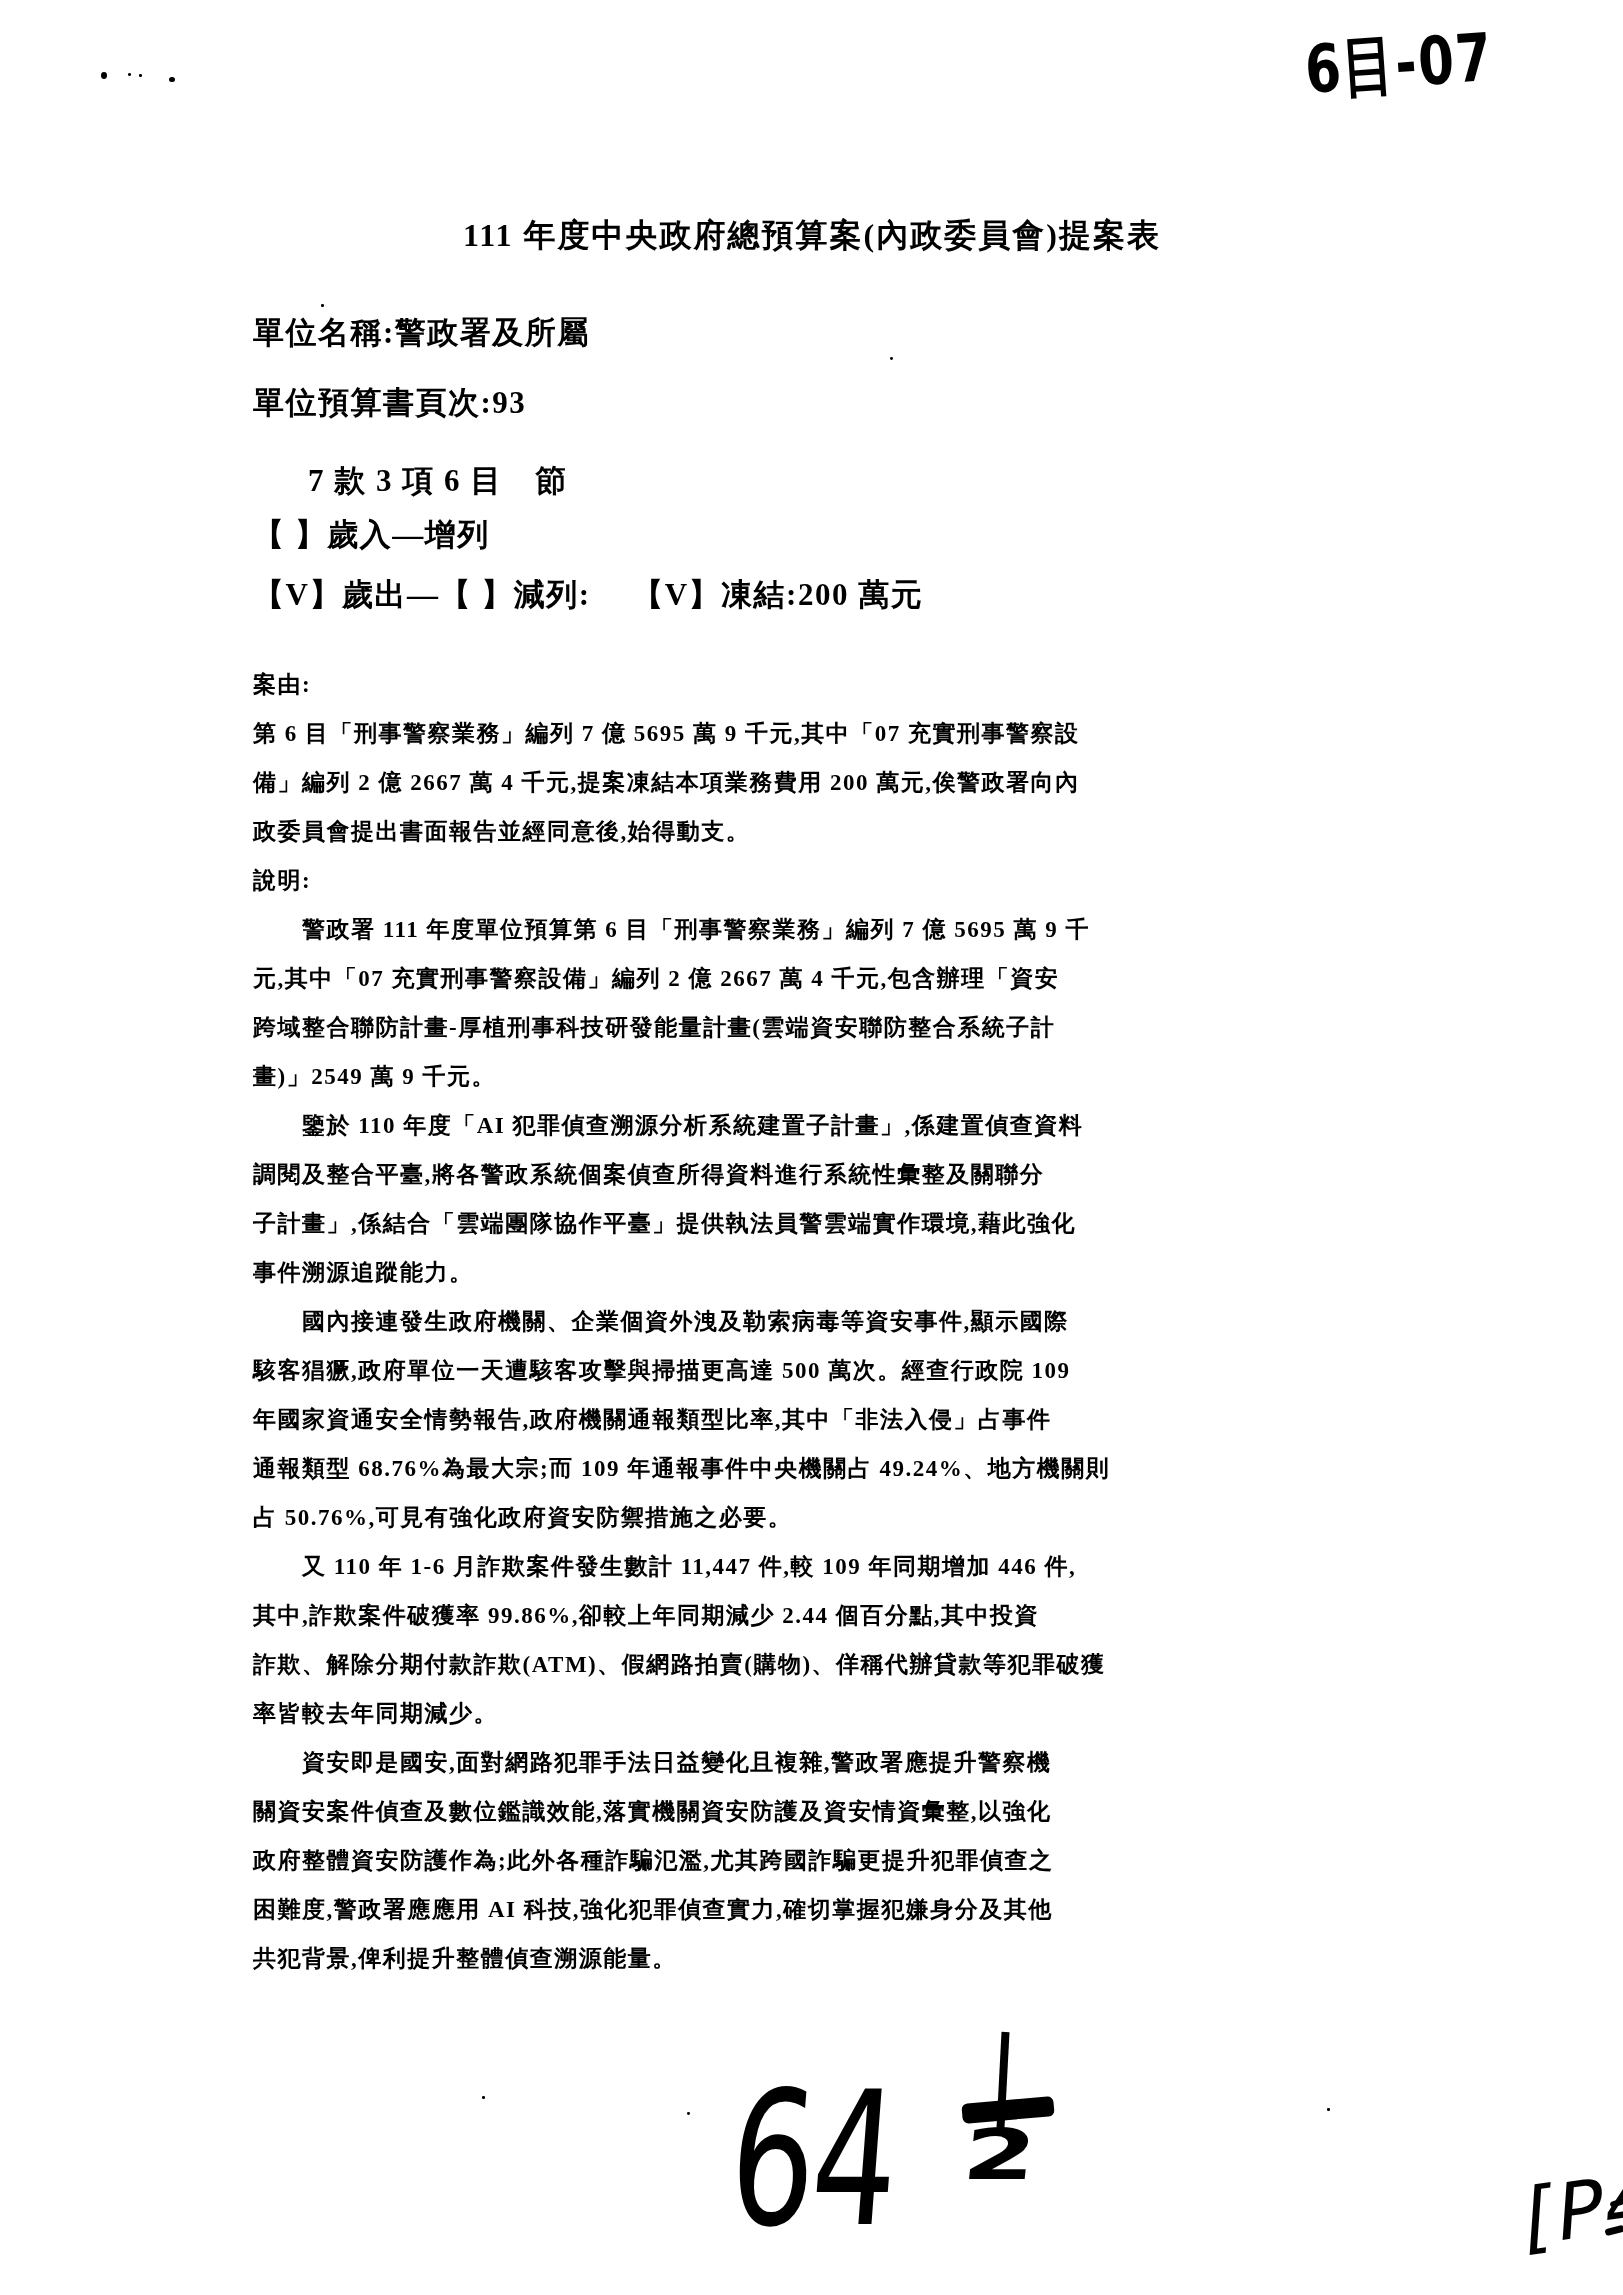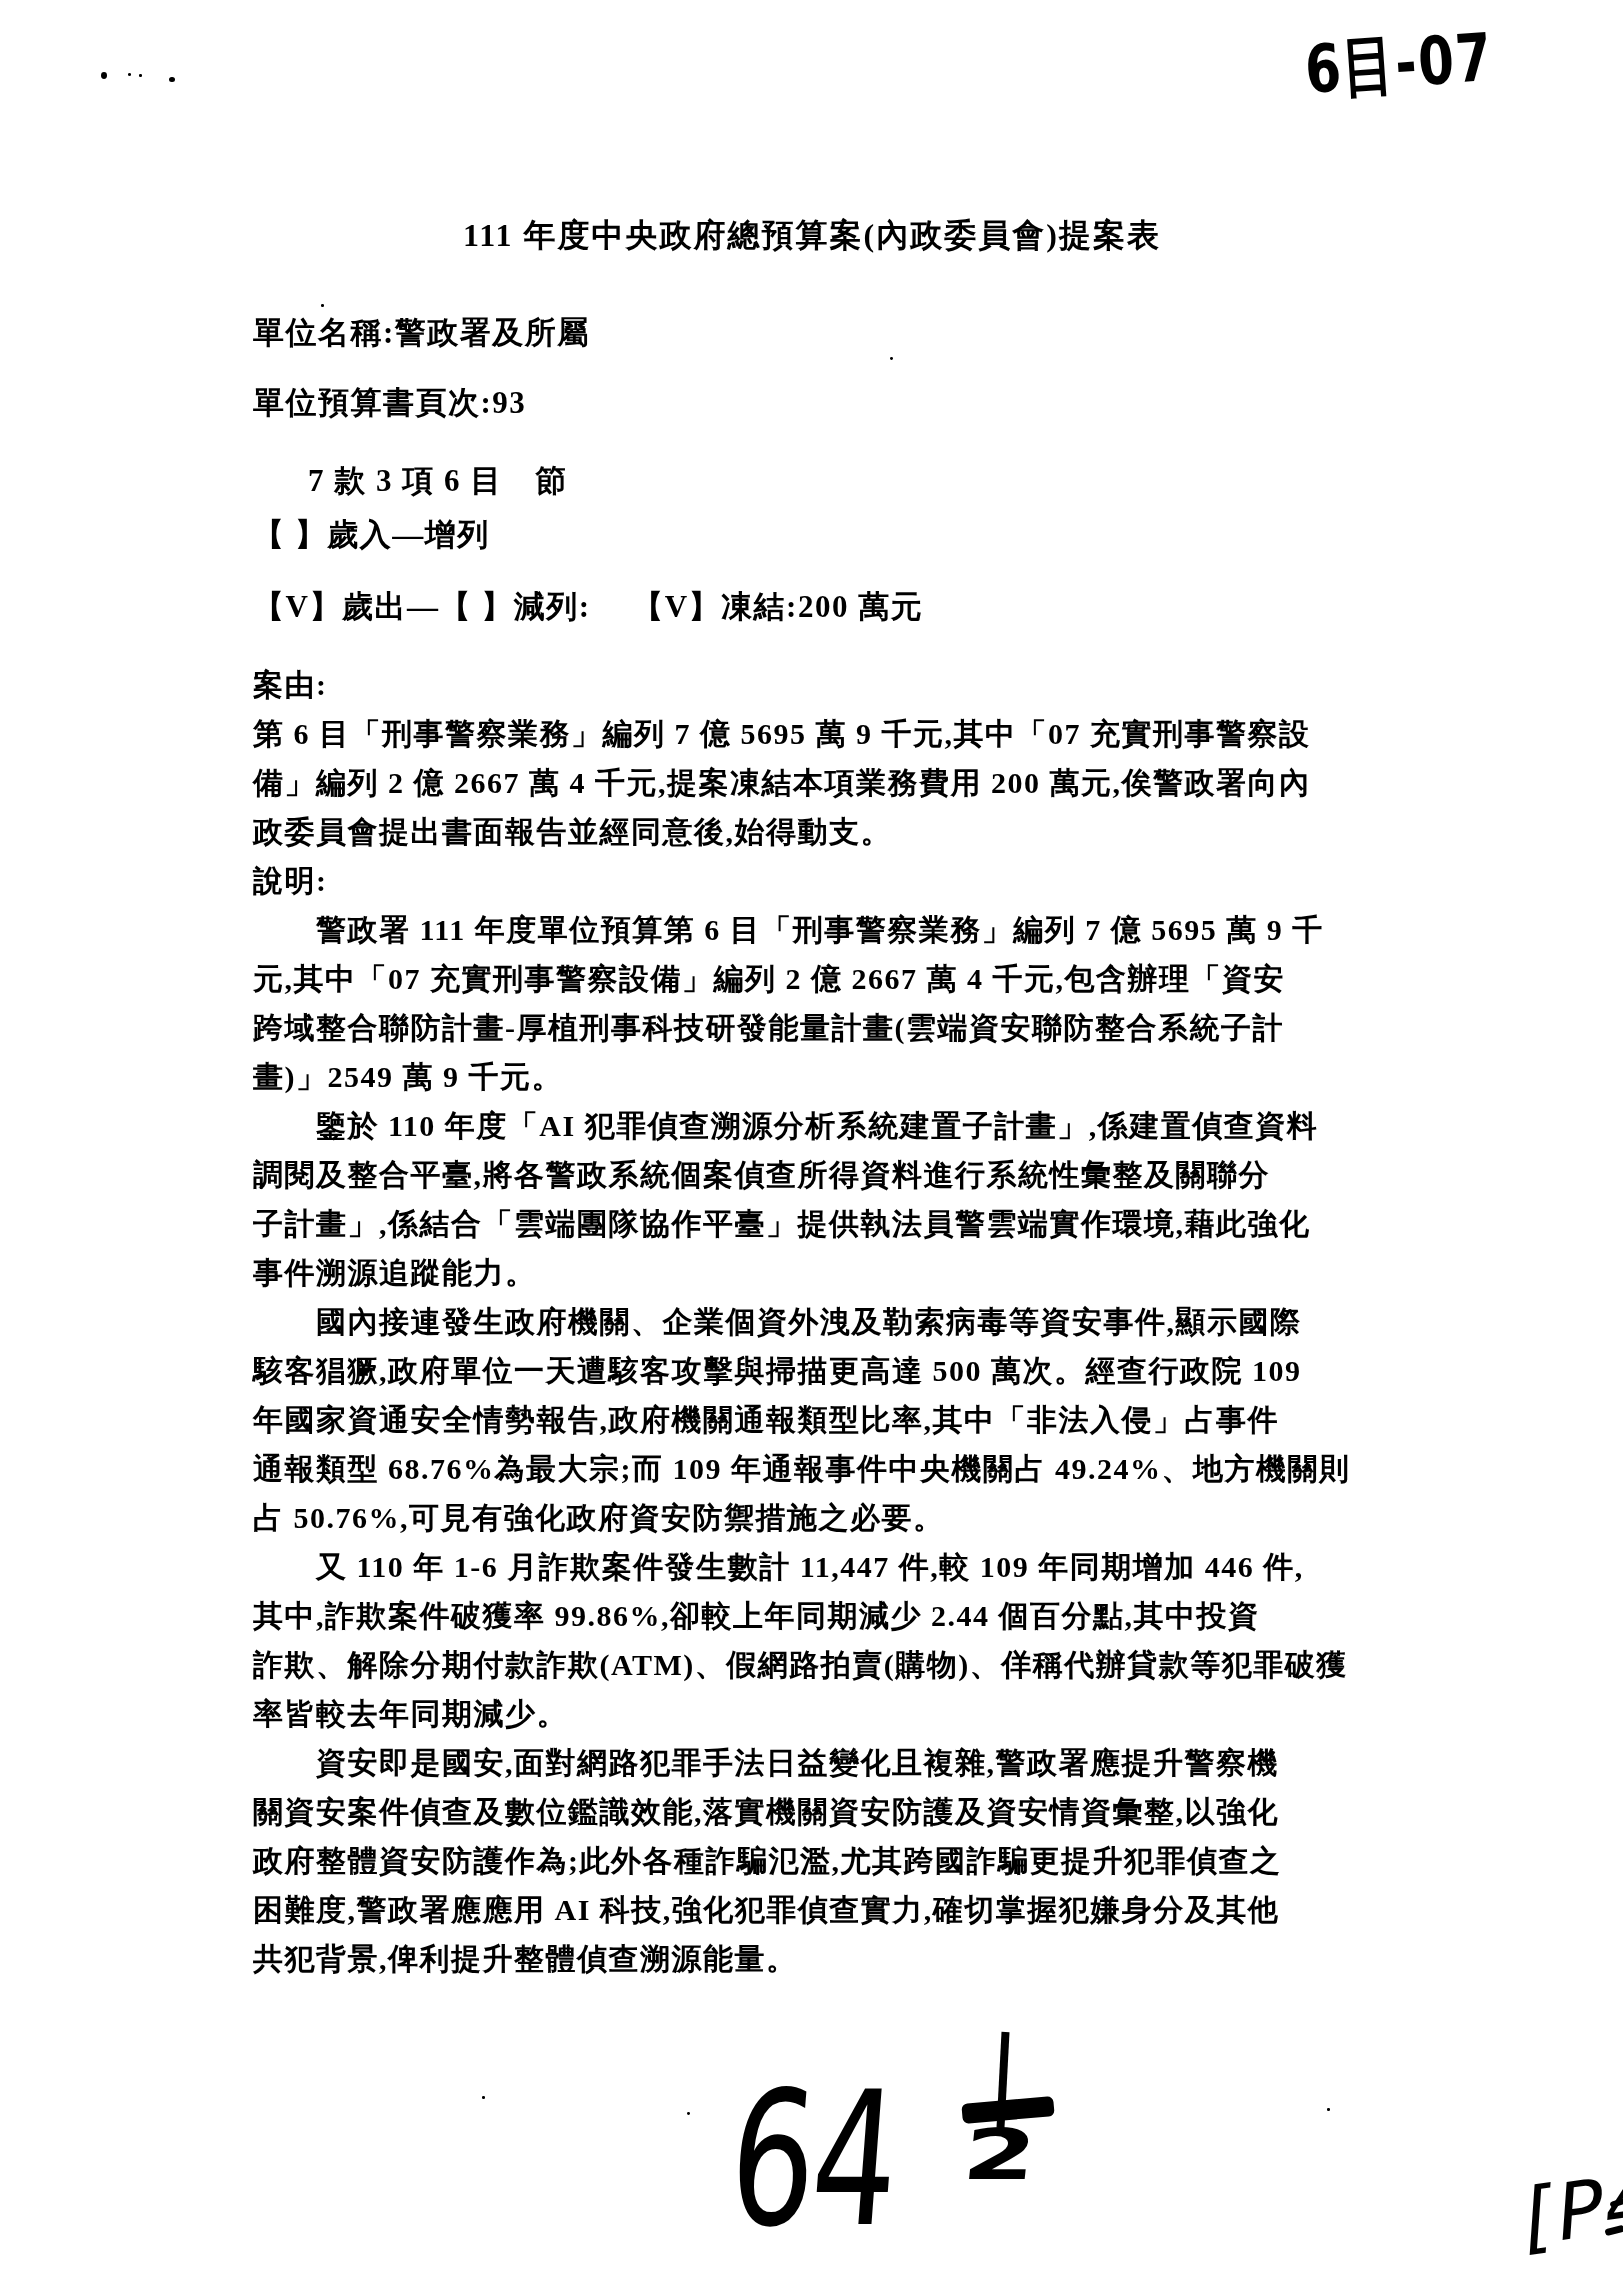--- a/index.html
+++ b/index.html
@@ -21,25 +21,25 @@
   }
   .meta-line, .budget-line {
     position:absolute; left:253px;
     font-size:31px; font-weight:700; letter-spacing:1.5px;
     white-space:pre;
   }
   #unit-name       { top:312px; }
   #unit-page       { top:382px; }
   #item-line       { top:460px; left:308px; }
   #revenue-line    { top:514px; }
-  #expenditure-line{ top:586px; }
+  #expenditure-line{ top:574px; }
 
   .body-block {
     position:absolute; left:253px; top:660px; width:1256px;
-    font-size:30px; font-weight:600; letter-spacing:1.5px;
+    font-size:23px; font-weight:600; letter-spacing:1.5px;
     line-height:49px;
   }
   .text-line { white-space:pre; height:49px; overflow:visible; }
 
   
   .hw { position:absolute; font-family:"DejaVu Sans","Liberation Sans",sans-serif; color:#000; }
   #hw-top-right {
     left:1302px; top:25.5px;
     font-size:66px; font-weight:700; letter-spacing:2px;
     transform:rotate(-4deg) scaleX(0.78); transform-origin:left top;

